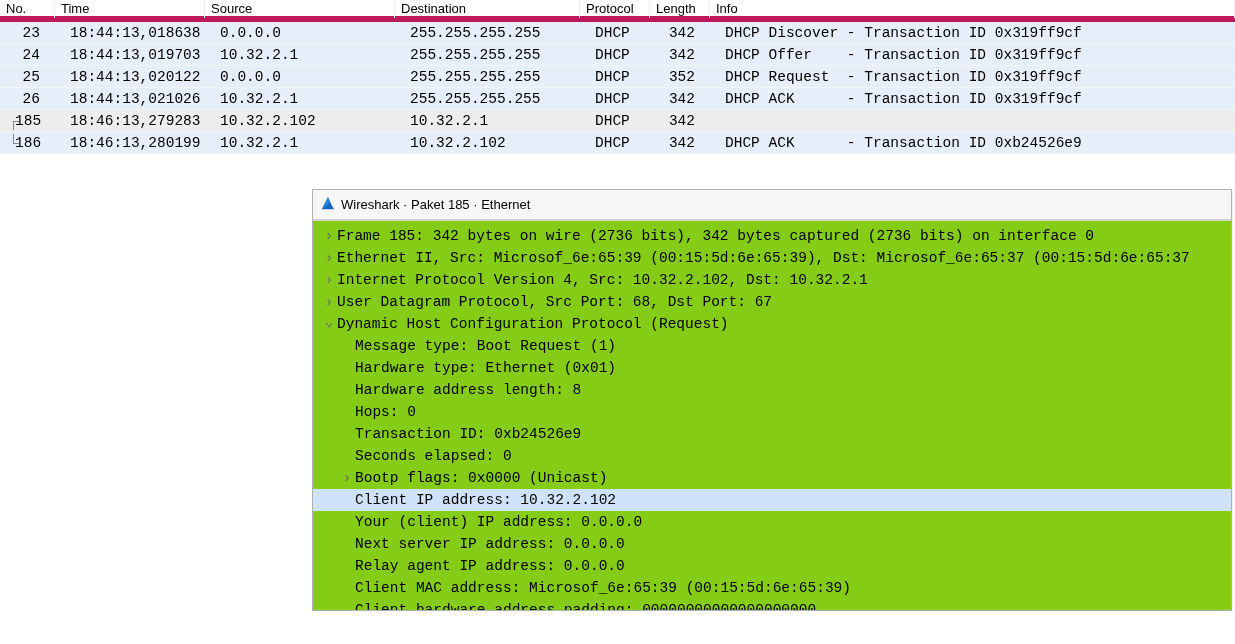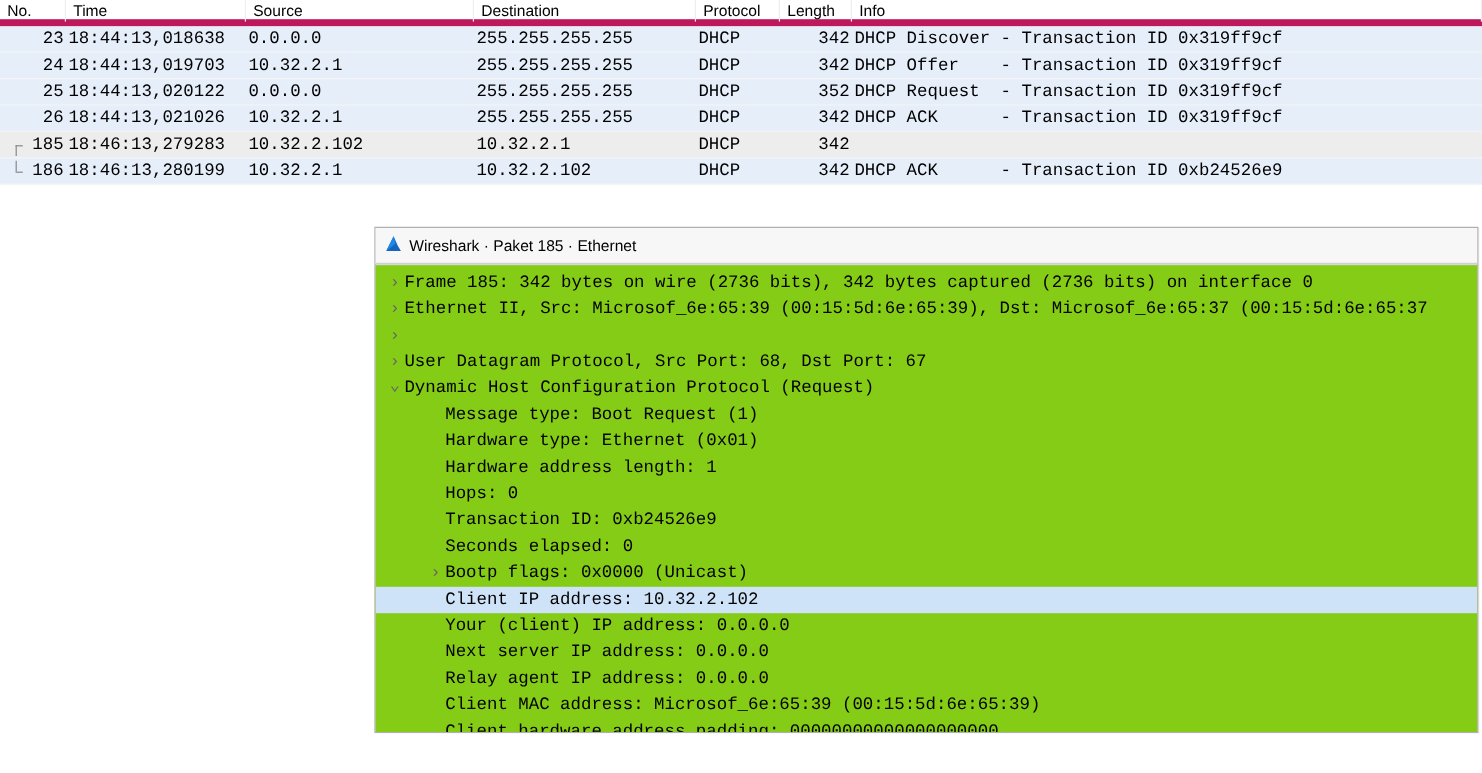--- a/index.html
+++ b/index.html
@@ -34,21 +34,21 @@
     overflow: hidden;
     font-size: 13px;
   }
   .pl-row {
     display: flex;
     height: 22px;
     align-items: center;
     border-bottom: 1px solid #f4f4f4;
   }
   .pl-row .col {
-    padding: 1px 2px;
+    padding: 1px 15px;
     white-space: nowrap;
     overflow: hidden;
   }
   .col-no    { width: 55px; text-align: right; padding-left: 16px; position: relative;}
   .col-time  { width: 150px; }
   .col-src   { width: 190px; }
   .col-dst   { width: 185px; }
   .col-proto { width: 70px; }
   .col-len   { width: 60px; text-align: right; }
   .col-info  { flex: 1; }
@@ -135,21 +135,21 @@
   .toggle {
     width: 16px;
     display: inline-flex;
     justify-content: center;
     color: #555;
     font-size: 10px;
     user-select: none;
   }
   .toggle.empty { visibility: hidden; }
   .indent-1 { padding-left: 8px; }
-  .indent-2 { padding-left: 42px; }
+  .indent-2 { padding-left: 26px; }
 
   .toggle[data-state="collapsed"]::before { content: "›"; font-size:14px; color:#666; }
   .toggle[data-state="expanded"]::before  { content: "⌄"; font-size:14px; color:#666; line-height:10px; position:relative; top:-2px;}
 </style>
 </head>
 <body>
 
 <div class="packet-list">
   <div class="pl-header">
     <div class="col col-no">No.</div>
@@ -232,40 +232,41 @@
         <div class="tree-row indent-1">
           <span class="toggle" data-state="collapsed"></span>
           <span>Frame 185: 342 bytes on wire (2736 bits), 342 bytes captured (2736 bits) on interface 0</span>
         </div>
         <div class="tree-row indent-1">
           <span class="toggle" data-state="collapsed"></span>
           <span>Ethernet II, Src: Microsof_6e:65:39 (00:15:5d:6e:65:39), Dst: Microsof_6e:65:37 (00:15:5d:6e:65:37</span>
         </div>
         <div class="tree-row indent-1">
           <span class="toggle" data-state="collapsed"></span>
+          <span>Internet Protocol Version 4, Src: 10.32.2.102, Dst: 10.32.2.1</span>
         </div>
         <div class="tree-row indent-1">
           <span class="toggle" data-state="collapsed"></span>
           <span>User Datagram Protocol, Src Port: 68, Dst Port: 67</span>
         </div>
         <div class="tree-row indent-1">
           <span class="toggle" data-state="expanded"></span>
           <span>Dynamic Host Configuration Protocol (Request)</span>
         </div>
         <div class="tree-row indent-2">
           <span class="toggle empty"></span>
           <span>Message type: Boot Request (1)</span>
         </div>
         <div class="tree-row indent-2">
           <span class="toggle empty"></span>
           <span>Hardware type: Ethernet (0x01)</span>
         </div>
         <div class="tree-row indent-2">
           <span class="toggle empty"></span>
-          <span>Hardware address length: 1</span>
+          <span>Hardware address length: 8</span>
         </div>
         <div class="tree-row indent-2">
           <span class="toggle empty"></span>
           <span>Hops: 0</span>
         </div>
         <div class="tree-row indent-2">
           <span class="toggle empty"></span>
           <span>Transaction ID: 0xb24526e9</span>
         </div>
         <div class="tree-row indent-2">

